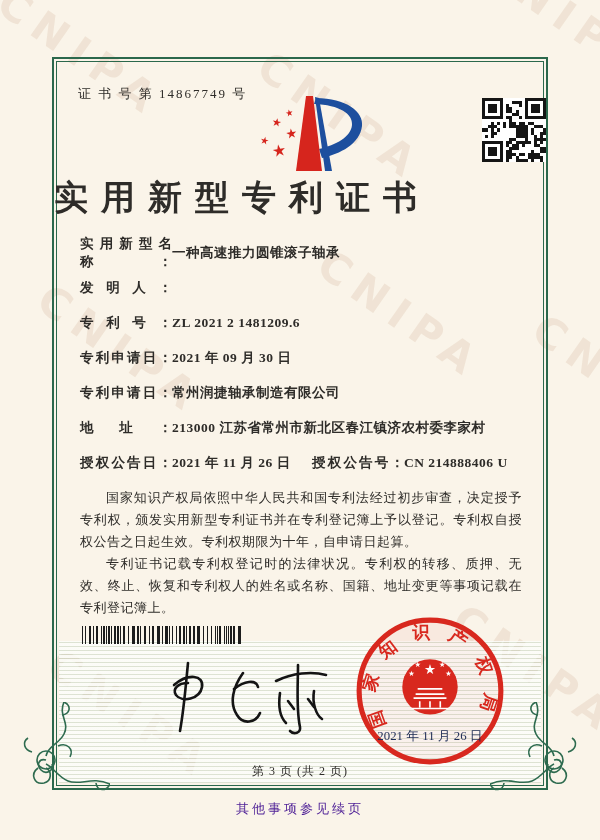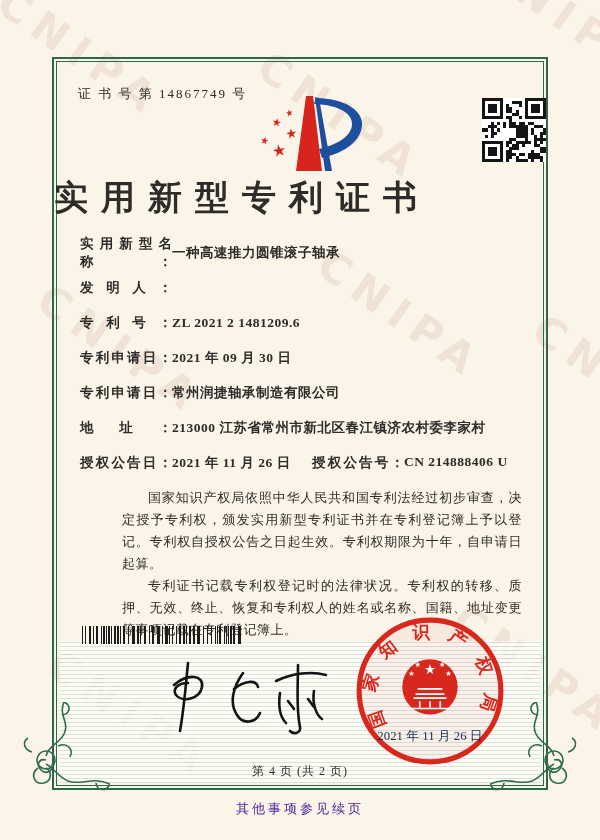--- a/index.html
+++ b/index.html
@@ -13,26 +13,26 @@
   .band{position:absolute;left:5px;right:5px;bottom:5px;height:142px;
         background:repeating-linear-gradient(0deg,rgba(118,164,130,0.22) 0 1px,rgba(252,253,250,0.85) 1px 4px);
         z-index:0;}
   .cert-no{position:absolute;left:24px;top:26px;font-size:13px;letter-spacing:2px;z-index:2;}
   .logo{position:absolute;left:198px;top:33px;z-index:2;}
   .qr{position:absolute;left:428px;top:39px;z-index:2;}
   .title{position:absolute;top:116px;left:0;width:100%;font-size:34px;
          font-weight:bold;letter-spacing:13px;z-index:2;}
   .fields{position:absolute;top:176px;left:26px;right:14px;z-index:2;font-size:13.5px;}
   .frow{height:35px;display:flex;align-items:center;font-weight:bold;}
-  .fgroup{display:flex;}
+  .fgroup{display:flex;align-items:center;}
   .fgroup.first{width:232px;}
   .flabel{display:inline-block;width:92px;text-align:justify;text-align-last:justify;letter-spacing:0;}
   .fval{margin-left:0;white-space:nowrap;letter-spacing:0.5px;}
   .paras{position:absolute;top:428px;left:26px;right:24px;z-index:2;font-size:13px;line-height:22px;
-         text-align:justify;letter-spacing:0.5px;margin-left:42px;}
+         text-align:justify;letter-spacing:0.5px;}
   .paras p{margin:0;text-indent:2em;}
   .barcode{position:absolute;left:28px;top:567px;z-index:2;}
   .signer{position:absolute;left:33px;top:622px;z-index:2;font-size:14px;letter-spacing:3px;line-height:26px;}
   .sig{position:absolute;left:92px;top:594px;z-index:2;}
   .seal{position:absolute;left:300px;top:556px;z-index:3;}
   .page-note{position:absolute;bottom:8px;left:0;width:100%;text-align:center;font-size:12px;
              letter-spacing:1px;z-index:2;}
   .flourish{position:absolute;top:702px;z-index:4;}
   .flourish.left{left:18px;}
   .flourish.right{right:18px;transform:scaleX(-1);}
@@ -325,21 +325,21 @@
           <text x="62" y="51" font-size="7">★</text>
           <text x="86" y="51" font-size="7">★</text>
           <text x="56" y="59" font-size="7">★</text>
           <text x="92" y="59" font-size="7">★</text>
         </g>
         <path d="M62,72 h24 M60,77 h28 M58,81 h32 M64,84 v6 M74,84 v6 M84,84 v6 M56,91 h36" stroke="#ffffff" stroke-width="1.6" fill="none"></path>
       </g>
       <text x="74" y="122" text-anchor="middle" font-size="12.5" fill="#1d2c55" font-family="Liberation Serif,serif">2021 年 11 月 26 日</text>
     </svg>
 
-    <div class="page-note">第 4 页 (共 2 页)</div>
+    <div class="page-note">第 3 页 (共 2 页)</div>
   </div>
 
   <svg class="flourish left" width="92" height="96" viewBox="0 0 92 96">
     <g fill="none" stroke="#2e6b4f" stroke-width="1.6">
       <path d="M46,0 C40,14 52,20 46,32 C41,42 30,44 28,54"></path>
       <path d="M92,82 C74,74 62,84 50,79 C40,75 36,66 28,62"></path>
       <circle cx="28" cy="58" r="9"></circle>
       <path d="M28,58 c-7,-2 -10,5 -5,10 c5,5 13,1 11,-6"></path>
       <path d="M46,0 c8,4 6,12 -2,13"></path>
       <path d="M92,82 c-4,8 -13,7 -14,-1"></path>

